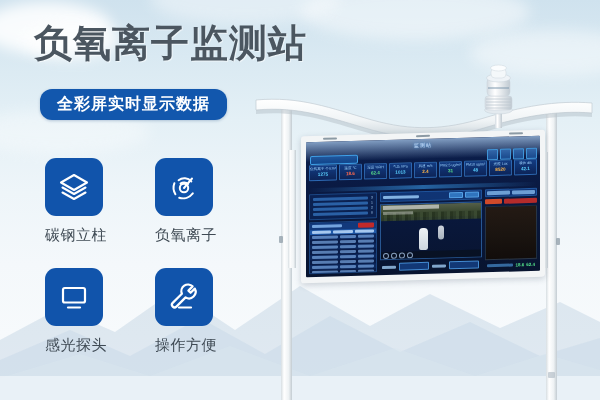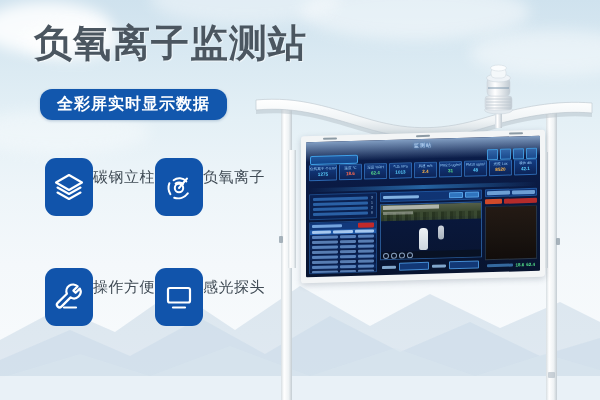--- a/index.html
+++ b/index.html
@@ -84,21 +84,21 @@
   .features {
     position: absolute;
     left: 45px;
     top: 158px;
     display: grid;
     grid-template-columns: 110px 110px;
     grid-template-rows: 110px 110px;
   }
   .feature {
     display: flex;
-    flex-direction: row;
+    flex-direction: column;
     align-items: flex-start;
   }
   .feature-icon {
     width: 58px;
     height: 58px;
     background: #1154ab;
     border-radius: 11px;
     display: flex;
     align-items: center;
     justify-content: center;
@@ -642,32 +642,32 @@
           <path d="M7.4 13.2 A12.5 12.5 0 0 0 8.4 24.2"></path>
           <path d="M12.2 27.8 A12.5 12.5 0 0 0 25.8 23.4"></path>
         </svg>
       </div>
       <div class="feature-label">负氧离子</div>
     </div>
 
     <div class="feature">
       <div class="feature-icon">
         <svg width="34" height="34" viewBox="0 0 34 34" fill="none" stroke="#ffffff" stroke-width="2.2" stroke-linejoin="round" stroke-linecap="round">
+          <rect x="6" y="8" width="22" height="14.5" rx="1.8"></rect>
+          <path d="M11 27.5 L23 27.5"></path>
+        </svg>
+      </div>
+      <div class="feature-label">感光探头</div>
+    </div>
+
+    <div class="feature">
+      <div class="feature-icon">
+        <svg width="34" height="34" viewBox="0 0 34 34" fill="none" stroke="#ffffff" stroke-width="2.2" stroke-linejoin="round" stroke-linecap="round">
           <path d="M25.6 6.4 L21.4 10.6 L23.6 12.8 L27.8 8.6 A6.6 6.6 0 0 1 18.6 17.4 L9.4 26.6 A2.6 2.6 0 0 1 5.7 22.9 L14.9 13.7 A6.6 6.6 0 0 1 25.6 6.4 Z"></path>
           <path d="M12 27.5 L24 27.5"></path>
         </svg>
       </div>
       <div class="feature-label">操作方便</div>
     </div>
 
-    <div class="feature">
-      <div class="feature-icon">
-        <svg width="34" height="34" viewBox="0 0 34 34" fill="none" stroke="#ffffff" stroke-width="2.2" stroke-linejoin="round" stroke-linecap="round">
-          <rect x="6" y="8" width="22" height="14.5" rx="1.8"></rect>
-          <path d="M11 27.5 L23 27.5"></path>
-        </svg>
-      </div>
-      <div class="feature-label">感光探头</div>
-    </div>
-
   </div>
 
 </div>
 
 </body></html>

